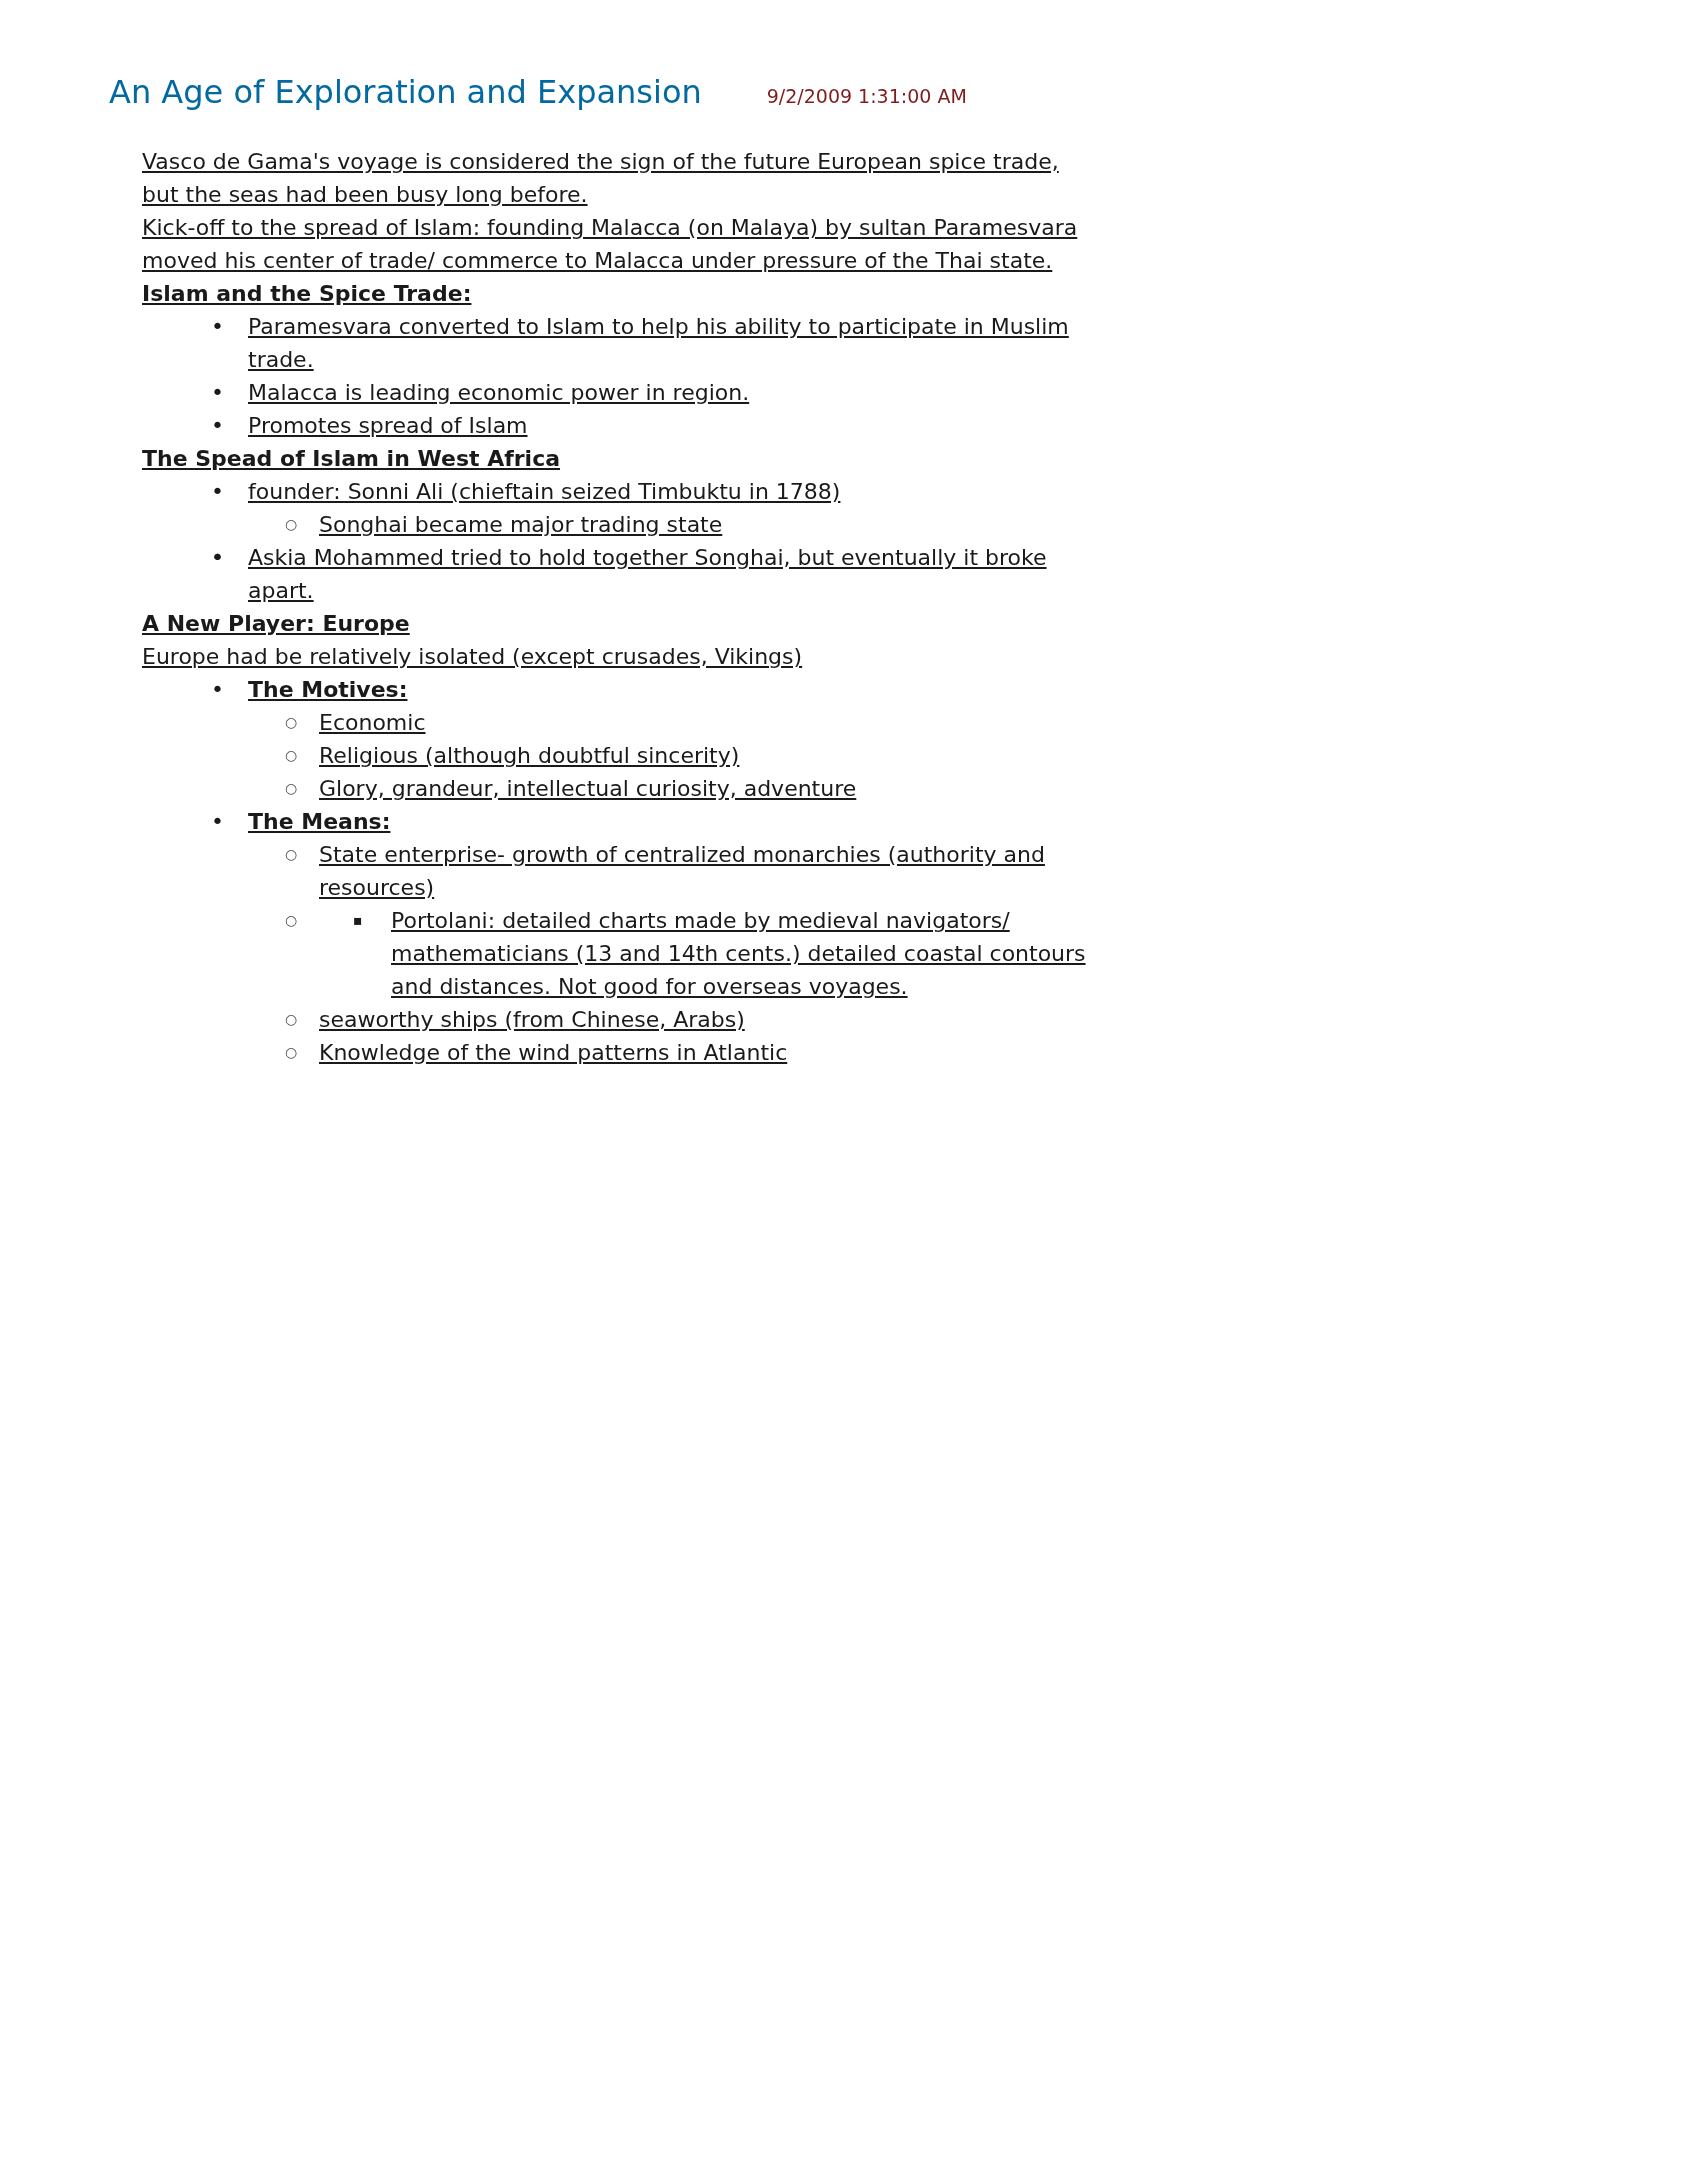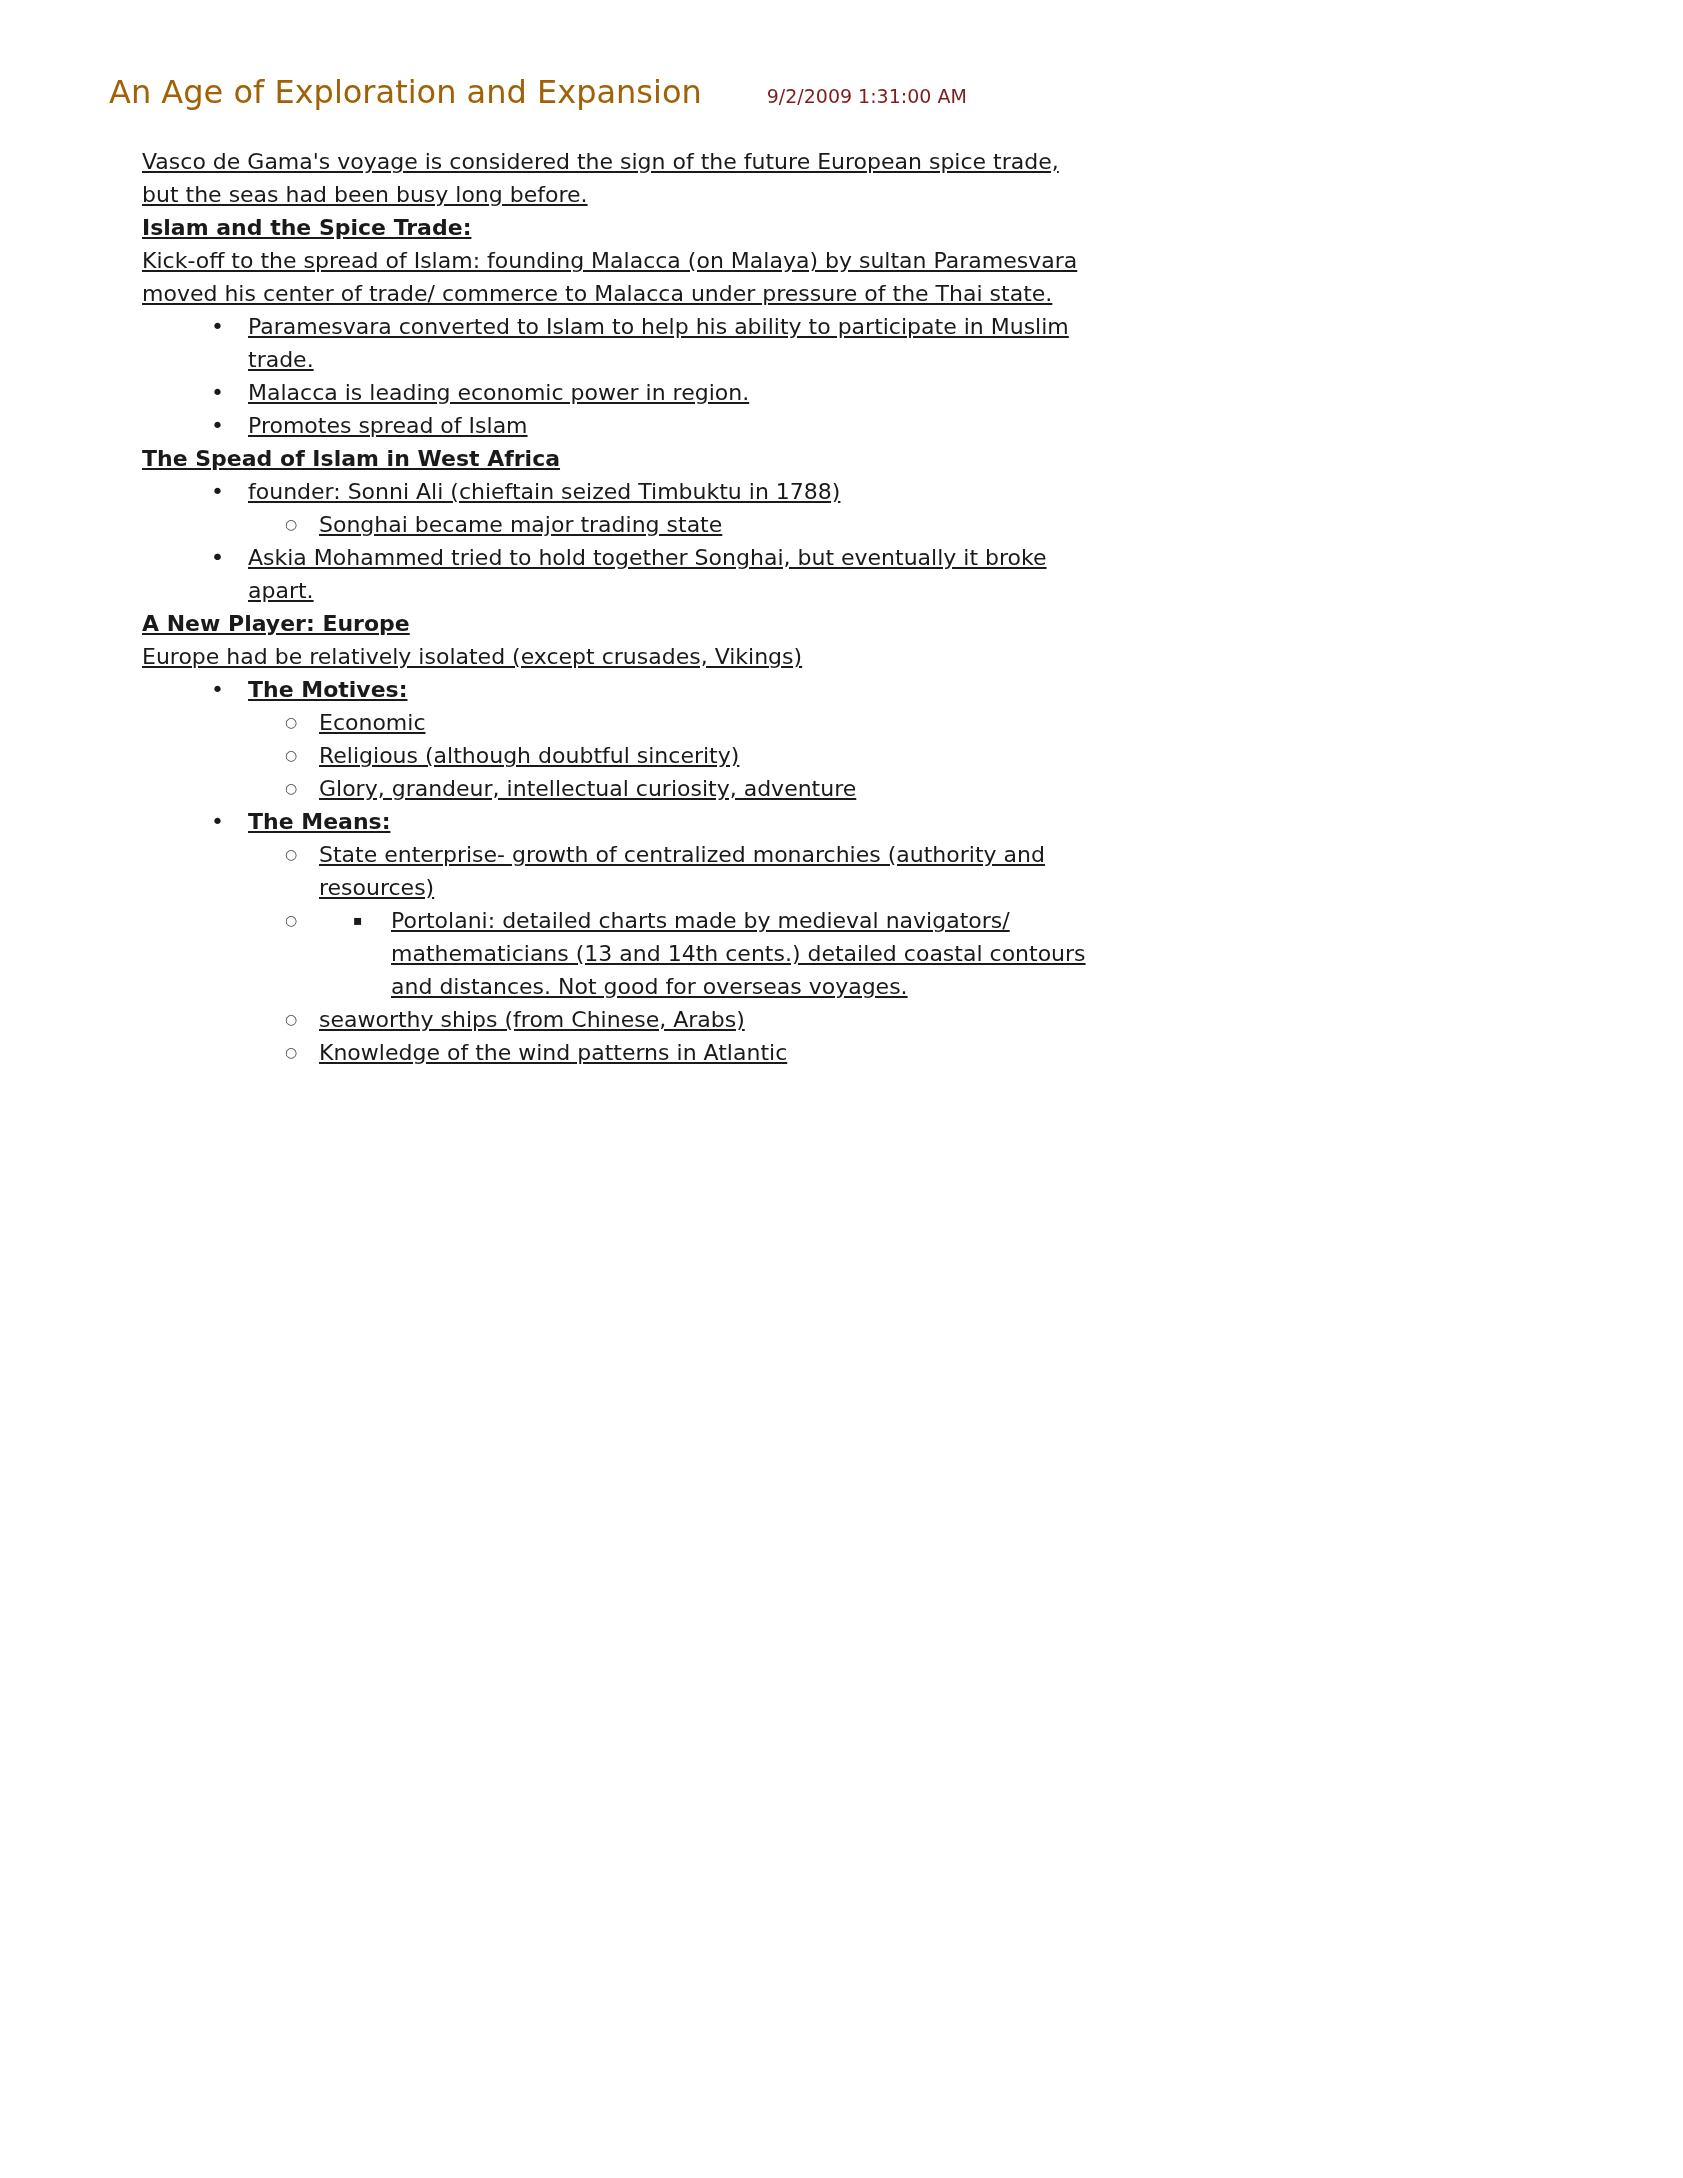--- a/index.html
+++ b/index.html
@@ -17,21 +17,21 @@
     top: 73px;
     left: 109px;
     display: flex;
     align-items: baseline;
     gap: 65px;
     white-space: nowrap;
   }
   .doc-title {
     font-size: 32px;
     font-weight: normal;
-    color: #a16207;
+    color: #0369a1;
   }
   .doc-timestamp {
     font-size: 19px;
     color: #7f1d1d;
   }
   .doc-body {
     position: absolute;
     top: 145px;
     left: 142px;
     width: 945px;
@@ -56,22 +56,22 @@
 </head>
 <body>
 
 <div class="doc-header">
   <span class="doc-title">An Age of Exploration and Expansion</span>
   <span class="doc-timestamp">9/2/2009 1:31:00 AM</span>
 </div>
 
 <div class="doc-body">
     <div class="block para"><span class="text"><span>Vasco de Gama's voyage is considered the sign of the future European spice trade, but the seas had been busy long before.</span></span></div>
+    <div class="block para"><span class="text"><span>Kick-off to the spread of Islam: founding Malacca (on Malaya) by sultan Paramesvara moved his center of trade/ commerce to Malacca under pressure of the Thai state.</span></span></div>
     <div class="block heading"><span class="text"><b>Islam and the Spice Trade:</b></span></div>
-    <div class="block para"><span class="text"><span>Kick-off to the spread of Islam: founding Malacca (on Malaya) by sultan Paramesvara moved his center of trade/ commerce to Malacca under pressure of the Thai state.</span></span></div>
     <div class="block l1"><span class="marker">•</span><span class="text"><span>Paramesvara converted to Islam to help his ability to participate in Muslim trade.</span></span></div>
     <div class="block l1"><span class="marker">•</span><span class="text"><span>Malacca is leading economic power in region.</span></span></div>
     <div class="block l1"><span class="marker">•</span><span class="text"><span>Promotes spread of Islam</span></span></div>
     <div class="block heading"><span class="text"><b>The Spead of Islam in West Africa</b></span></div>
     <div class="block l1"><span class="marker">•</span><span class="text"><span>founder: Sonni Ali (chieftain seized Timbuktu in 1788)</span></span></div>
     <div class="block l2"><span class="marker">○</span><span class="text"><span>Songhai became major trading state</span></span></div>
     <div class="block l1"><span class="marker">•</span></div>
     <div class="block l1"><span class="marker">•</span><span class="text"><span>Askia Mohammed tried to hold together Songhai, but eventually it broke apart.</span></span></div>
     <div class="block heading"><span class="text"><b>A New Player: Europe</b></span></div>
     <div class="block para"><span class="text"><span>Europe had be relatively isolated (except crusades, Vikings)</span></span></div>

